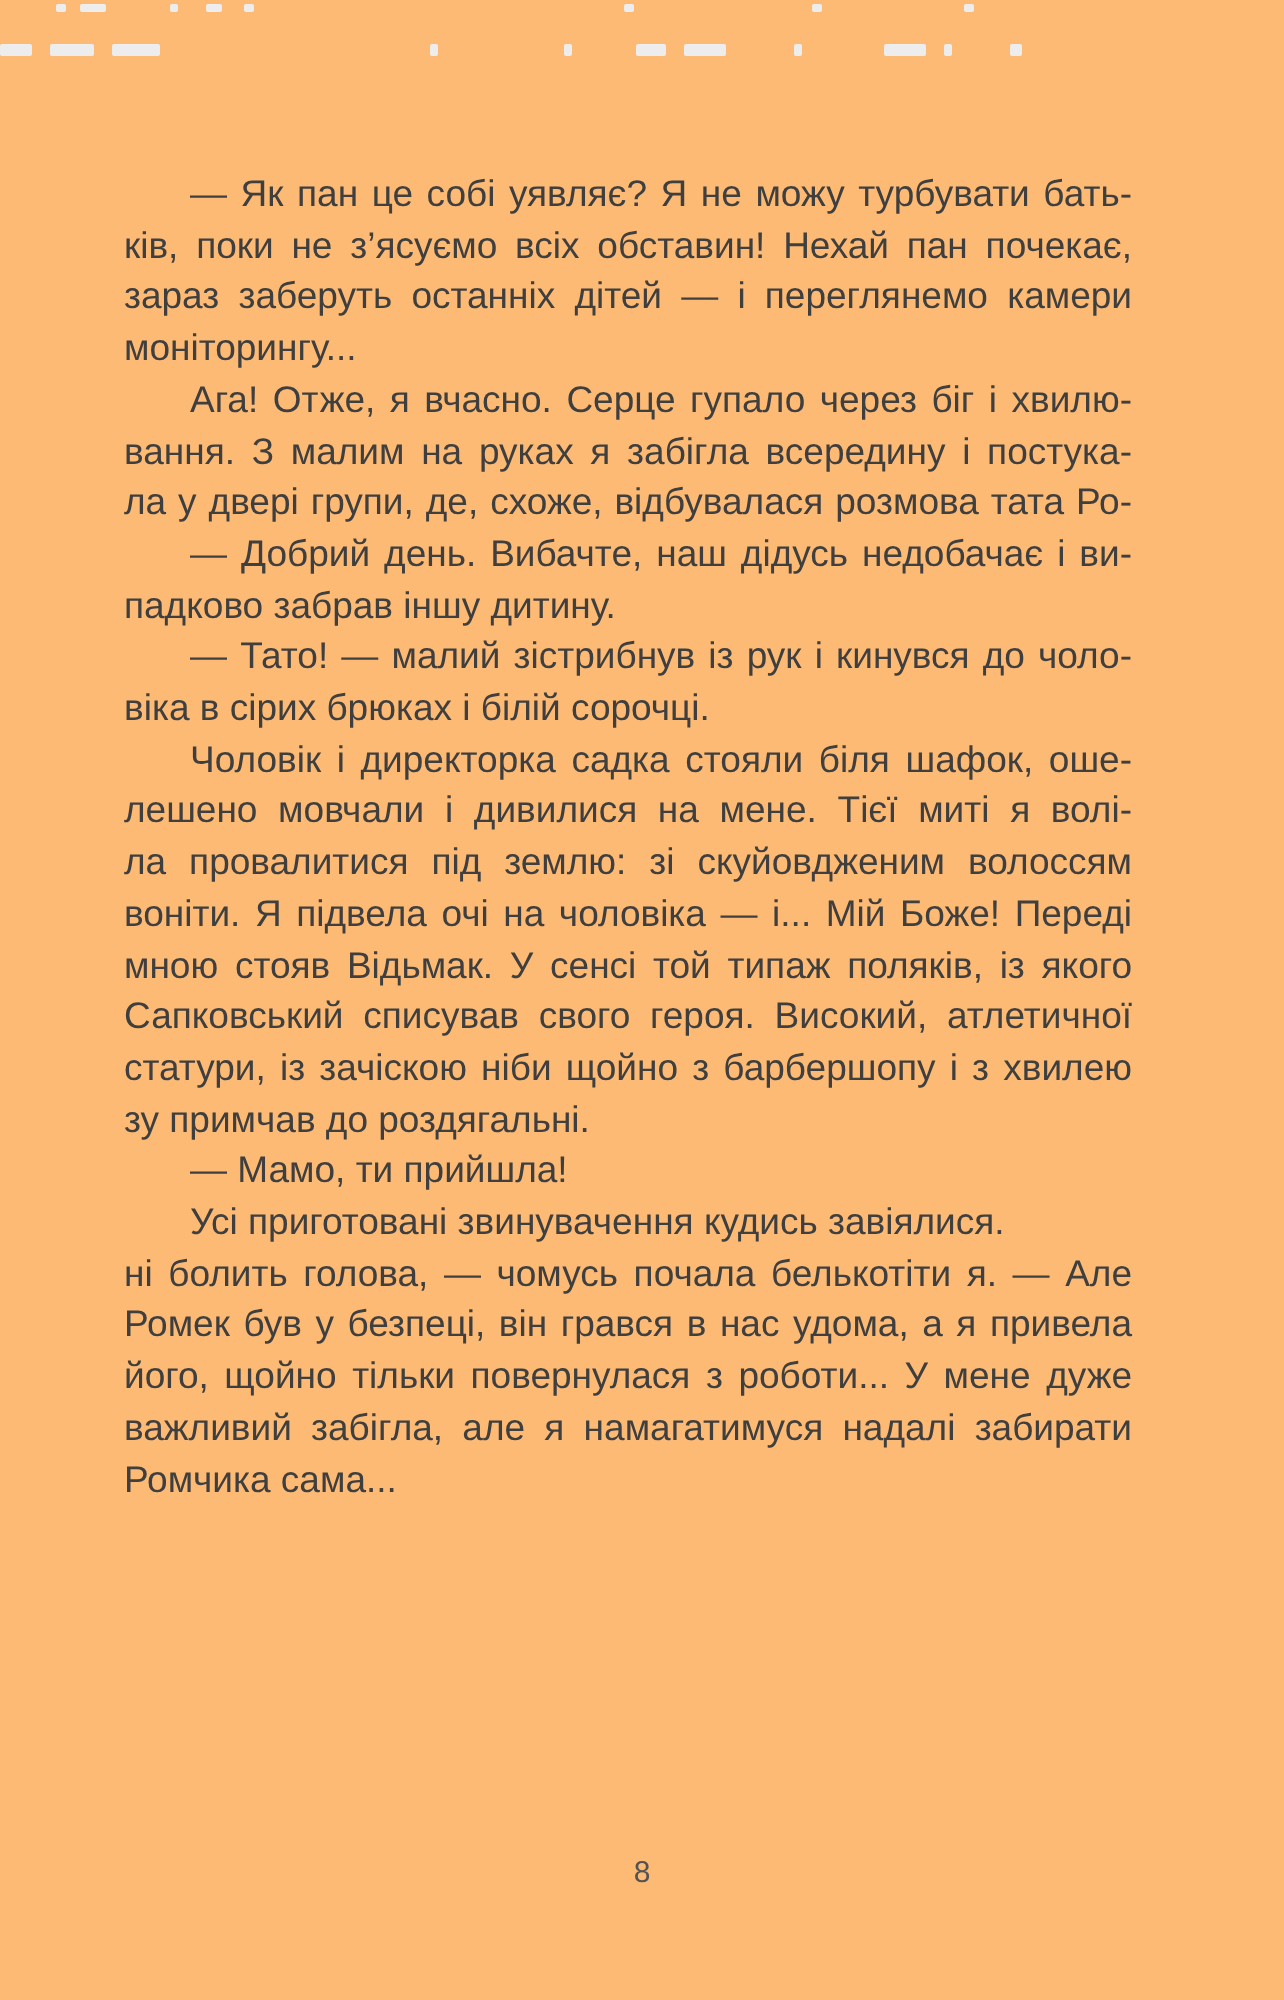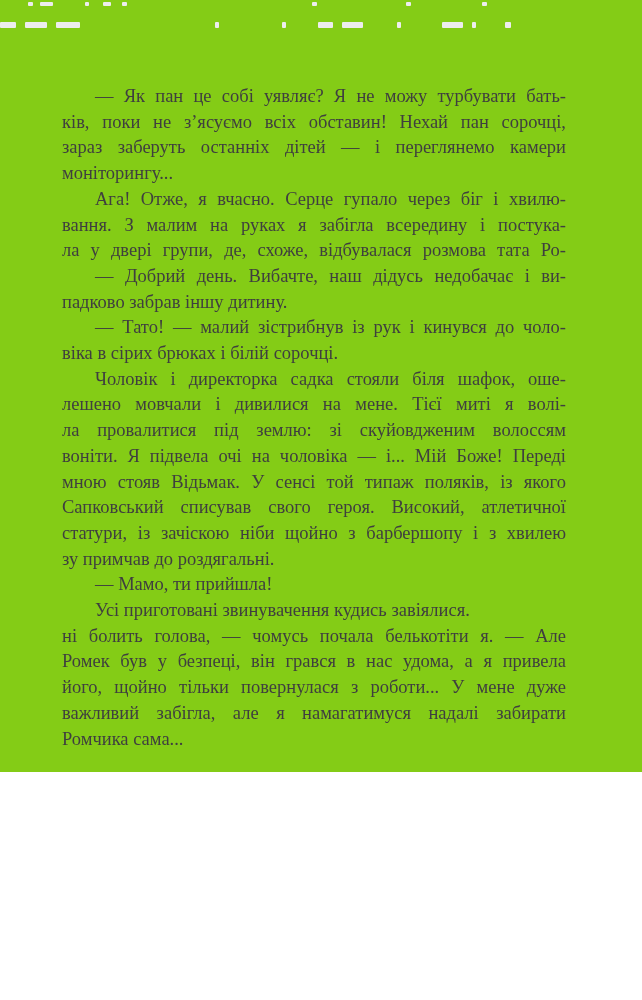--- a/index.html
+++ b/index.html
@@ -3,24 +3,24 @@
 <meta charset="utf-8">
 <style>
   html, body {
     margin: 0;
     padding: 0;
     background: #ffffff;
   }
   .page {
     position: relative;
     width: 642px;
-    height: 772px;
-    background: #84cc16;
+    height: 1000px;
+    background: #fdba74;
     overflow: hidden;
-    font-family: Liberation Serif, serif;
+    font-family: Liberation Sans, sans-serif;
     color: #3f3f3f;
   }
   .text-block {
     position: absolute;
     left: 62px;
     top: 84px;
     width: 504px;
     font-size: 18.5px;
     line-height: 25.7px;
   }
@@ -72,21 +72,21 @@
     <div class="a r2" style="left:397px;width:4px"></div>
     <div class="a r2" style="left:442px;width:21px"></div>
     <div class="a r2" style="left:472px;width:4px"></div>
     <div class="a r2" style="left:505px;width:6px"></div>
   </div>
 
   <div class="text-block">
 
     <p class="para">
       <span class="ln first j">— Як пан це собі уявляє? Я не можу турбувати бать-</span>
-      <span class="ln j">ків, поки не з’ясуємо всіх обставин! Нехай пан сорочці,</span>
+      <span class="ln j">ків, поки не з’ясуємо всіх обставин! Нехай пан почекає,</span>
       <span class="ln j">зараз заберуть останніх дітей — і переглянемо камери</span>
       <span class="ln">моніторингу...</span>
     </p>
 
     <p class="para">
       <span class="ln first j">Ага! Отже, я вчасно. Серце гупало через біг і хвилю-</span>
       <span class="ln j">вання. З малим на руках я забігла всередину і постука-</span>
       <span class="ln j">ла у двері групи, де, схоже, відбувалася розмова тата Ро-</span>
     </p>
 

